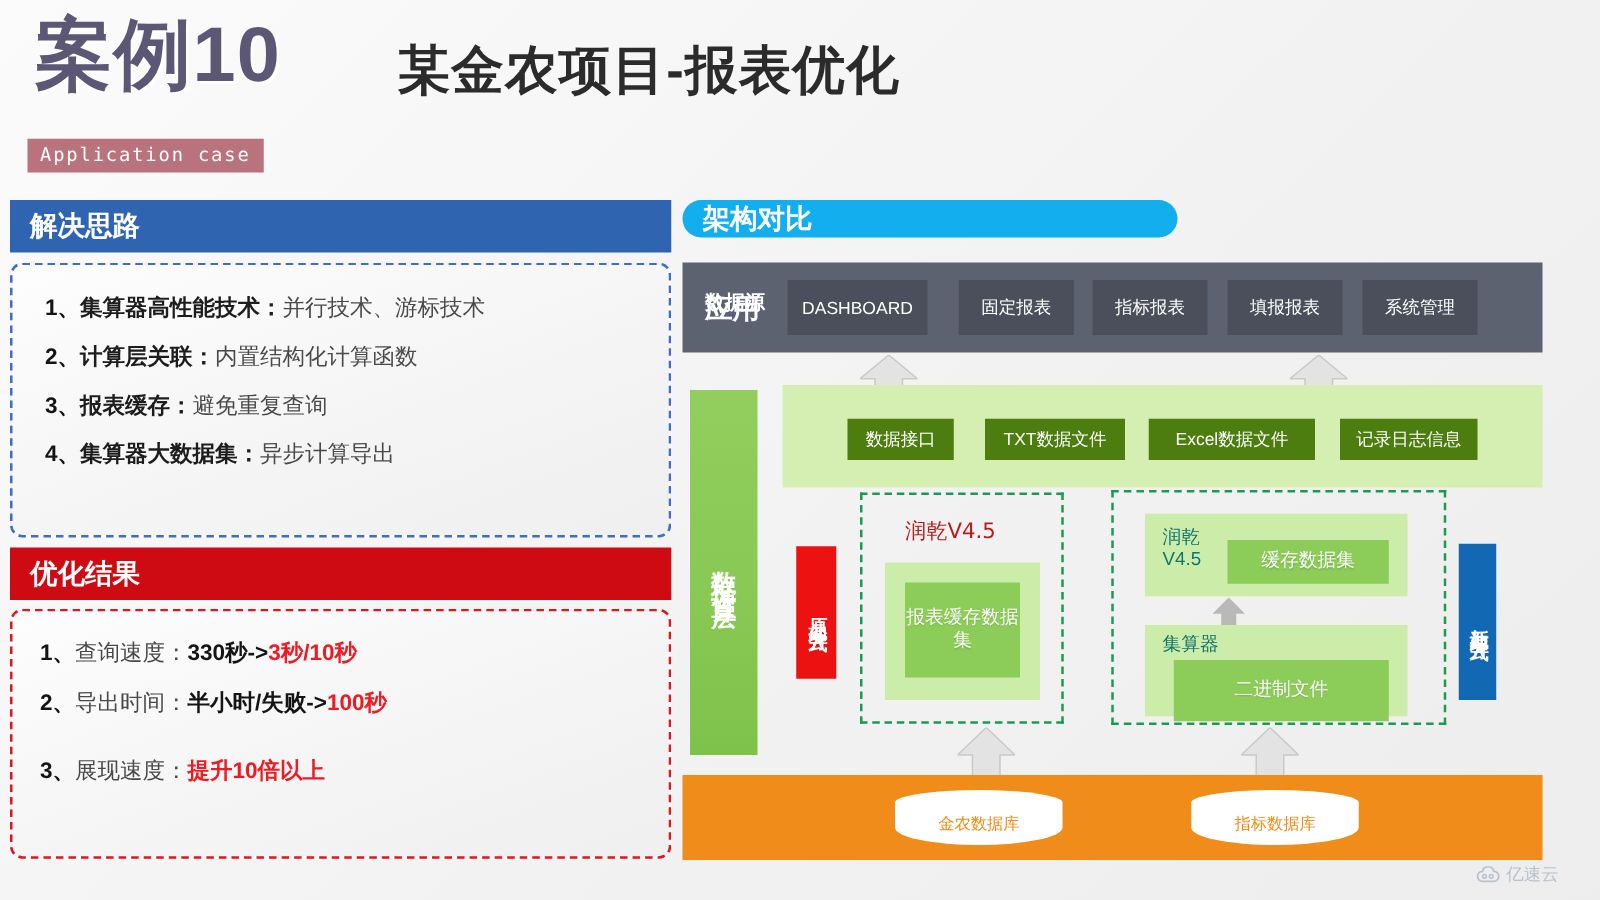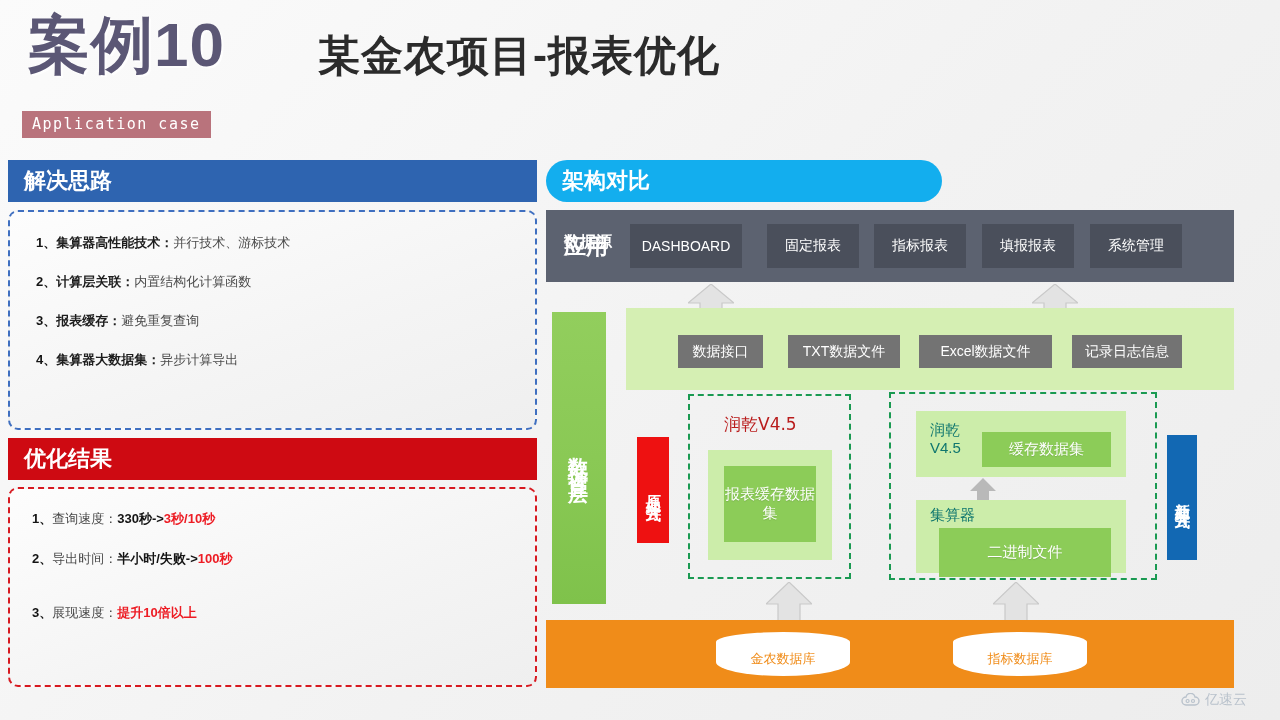--- a/index.html
+++ b/index.html
@@ -33,31 +33,31 @@
   }
 
   
   .panel-head{
     position:absolute;color:#fff;font-weight:bold;
     display:flex;align-items:center;
     padding-left:16px;box-sizing:border-box;
   }
   .ph-blue{left:8px;top:160px;width:529px;height:42px;background:#2e64b0;font-size:22px;}
   .ph-red{left:8px;top:438px;width:529px;height:42px;background:#ce0a12;font-size:22px;}
-  .ph-cyan{left:546px;top:160px;width:396px;height:42px;background:#13aeee;font-size:22px;border-radius:21px;}
+  .ph-cyan{left:546px;top:160px;width:396px;height:30px;background:#13aeee;font-size:22px;border-radius:21px;}
 
   
   .dash-box{
     position:absolute;box-sizing:border-box;border-radius:10px;
     background:linear-gradient(160deg,#fdfdfd 0%,#f4f4f4 60%,#efefef 100%);
   }
   .db-blue{left:8px;top:210px;width:529px;height:220px;border:2px dashed #3f6fc0;}
   .db-red{left:8px;top:487px;width:529px;height:200px;border:2px dashed #d71920;}
 
-  .li{position:absolute;font-size:13px;color:#3a3a3a;white-space:nowrap;}
+  .li{position:absolute;font-size:18px;color:#3a3a3a;white-space:nowrap;}
   .li b{font-weight:bold;color:#1d1d1d;}
   .li .num{font-weight:bold;color:#141414;}
   .li .red{color:#ed1c24;font-weight:bold;}
   .li .blk{color:#141414;font-weight:bold;}
   .li .lite{color:#4a4a4a;font-weight:normal;}
 
   
   .arch{position:absolute;left:546px;top:210px;width:688px;height:478px;}
 
   .app-bar{
@@ -87,21 +87,21 @@
     color:#fff;font-size:20px;font-weight:bold;
     writing-mode:vertical-rl;letter-spacing:7px;
   }
 
   .lg-strip{
     position:absolute;left:80px;top:98px;width:608px;height:82px;
     background:#d5efb3;
   }
   .blue-chip{
     position:absolute;top:125px;height:33px;
-    background:#737373;color:#fff;font-size:14px;
+    background:#4d7c0f;color:#fff;font-size:14px;
     display:flex;align-items:center;justify-content:center;
     box-sizing:border-box;
   }
 
   .gdash{
     position:absolute;box-sizing:border-box;
     border:2px dashed #1a9a52;background:transparent;
   }
   .gd-left{left:142px;top:184px;width:163px;height:185px;}
   .gd-right{left:343px;top:182px;width:268px;height:188px;}

